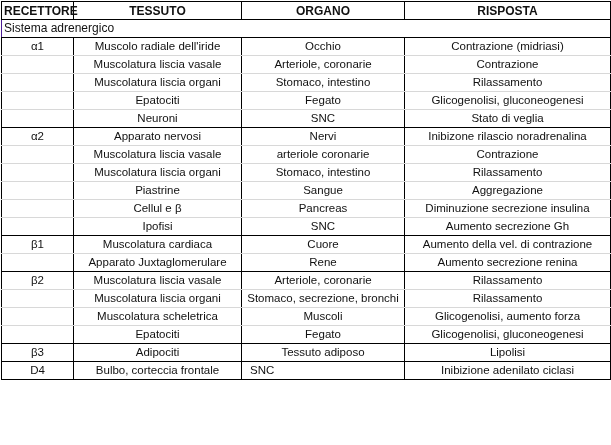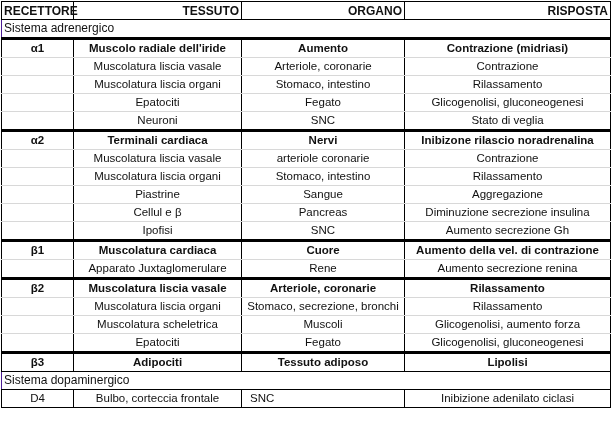--- a/index.html
+++ b/index.html
@@ -14,34 +14,34 @@
       color: #111;
     }
     col.c1 { width: 72px; }
     col.c2 { width: 168px; }
     col.c3 { width: 163px; }
     col.c4 { width: 206px; }
     th {
       height: 17px; padding: 0 2px;
       font-weight: bold; font-size: 12px;
       border: 1px solid #000;
-      text-align: right; line-height: 16px;
+      text-align: center; line-height: 16px;
     }
     th.first { text-align: right; }
     td {
       height: 17px; padding: 0 2px;
       text-align: center;
       border-left: 1px solid #000;
       border-right: 1px solid #000;
       border-top: 1px solid #d8d8d8;
       border-bottom: 1px solid #d8d8d8;
       line-height: 17px;
       white-space: nowrap; overflow: hidden;
     }
-    tr.group-start td { border-top: 3px solid #000000; font-weight: bold; }
+    tr.group-start td { border-top: 1px solid #000000; }
     tr.group-end td { border-bottom: 1px solid #000; }
     tr.section td {
       text-align: left;
       border: 1px solid #000;
       border-right: 1px solid #000;
       font-size: 12px;
     }
     tr.section td.span { border-left: 1px solid #4c1d95; }
     tr.dopa td { border-top: 1px solid #000; border-bottom: 1px solid #000; }
     tr.dopa td.org { text-align: left; padding-left: 8px; }
@@ -65,21 +65,21 @@
       <th>RISPOSTA</th>
     </tr>
   </thead>
   <tbody id="tbody">
       <tr class="section">
         <td colspan="4" class="span">Sistema adrenergico</td>
       </tr>
       <tr class="group-start">
         <td>α1</td>
         <td>Muscolo radiale dell'iride</td>
-        <td>Aumento</td>
+        <td>Occhio</td>
         <td>Contrazione (midriasi)</td>
       </tr>
       <tr class="">
         <td></td>
         <td>Muscolatura liscia vasale</td>
         <td>Arteriole, coronarie</td>
         <td>Contrazione</td>
       </tr>
       <tr class="">
         <td></td>
@@ -94,21 +94,21 @@
         <td>Glicogenolisi, gluconeogenesi</td>
       </tr>
       <tr class="group-end">
         <td></td>
         <td>Neuroni</td>
         <td>SNC</td>
         <td>Stato di veglia</td>
       </tr>
       <tr class="group-start">
         <td>α2</td>
-        <td>Terminali cardiaca</td>
+        <td>Apparato nervosi</td>
         <td>Nervi</td>
         <td>Inibizone rilascio noradrenalina</td>
       </tr>
       <tr class="">
         <td></td>
         <td>Muscolatura liscia vasale</td>
         <td>arteriole coronarie</td>
         <td>Contrazione</td>
       </tr>
       <tr class="">
@@ -170,23 +170,20 @@
         <td>Epatociti</td>
         <td>Fegato</td>
         <td>Glicogenolisi, gluconeogenesi</td>
       </tr>
       <tr class="group-start group-end">
         <td>β3</td>
         <td>Adipociti</td>
         <td>Tessuto adiposo</td>
         <td>Lipolisi</td>
       </tr>
-      <tr class="section">
-        <td colspan="4" class="span">Sistema dopaminergico</td>
-      </tr>
       <tr class="dopa">
         <td>D4</td>
         <td class="tis">Bulbo, corteccia frontale</td>
         <td class="org">SNC</td>
         <td>Inibizione adenilato ciclasi</td>
       </tr>
     </tbody>
 </table>
 
 </body></html>

